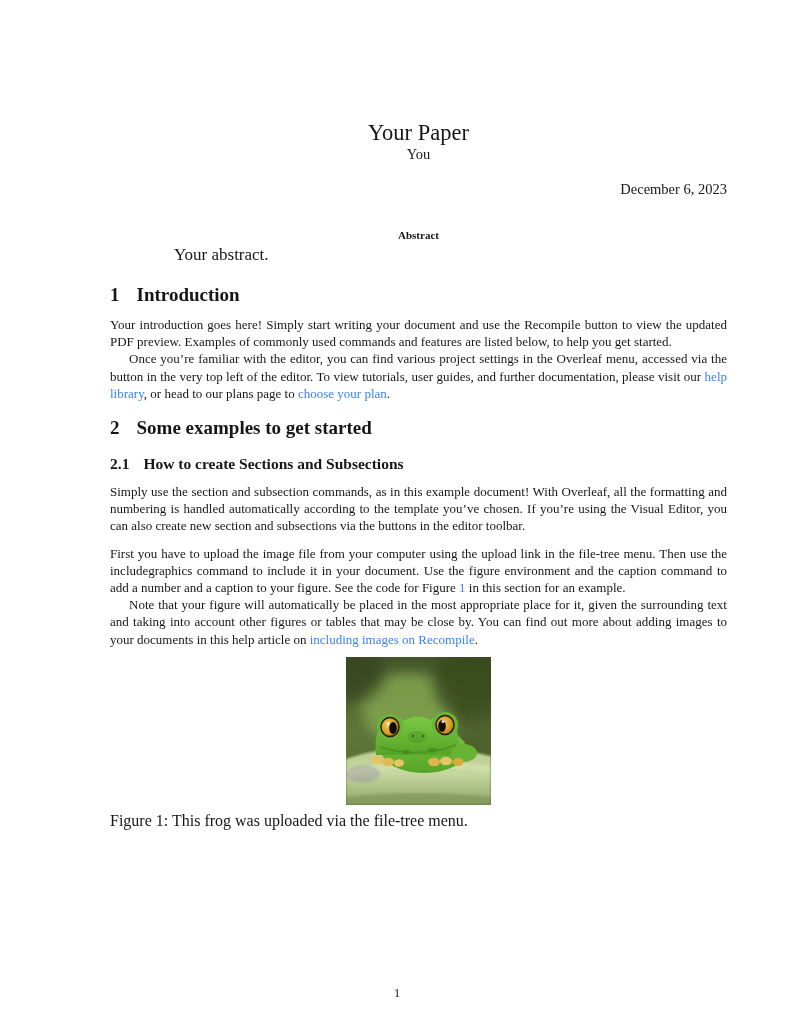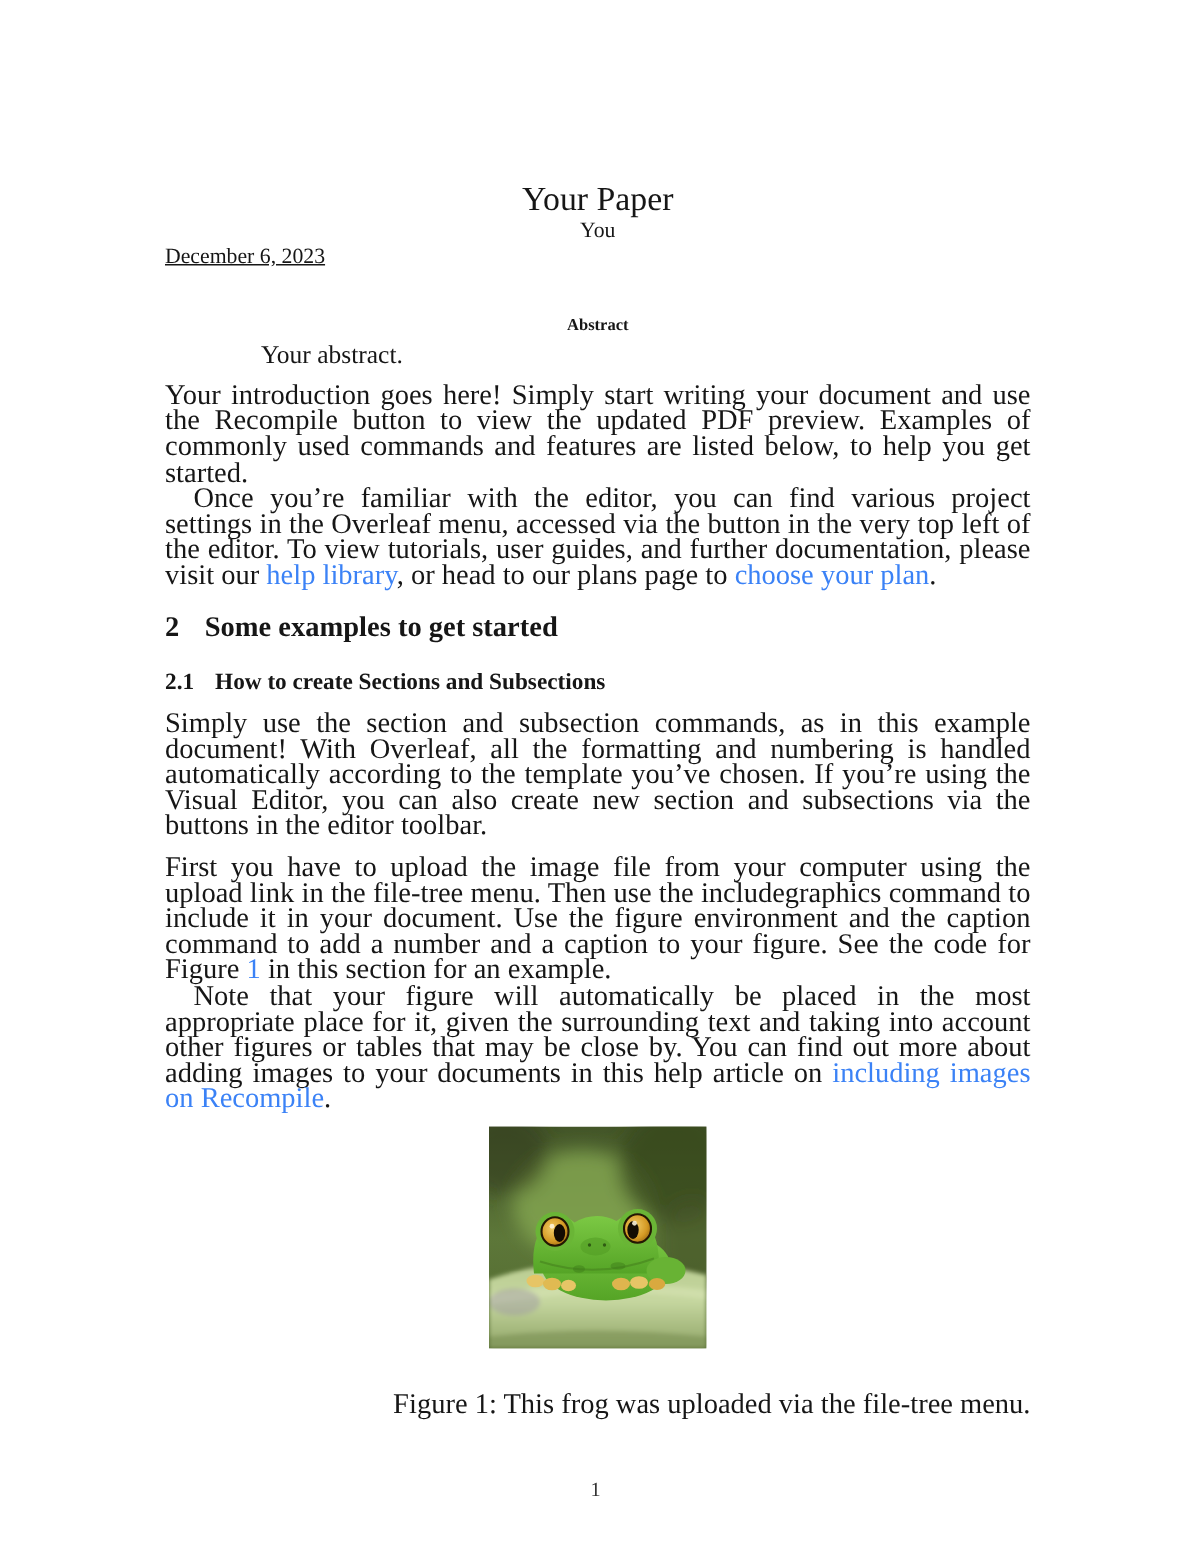--- a/index.html
+++ b/index.html
@@ -4,62 +4,63 @@
 <style>
   html,body { margin:0; padding:0; background:#ffffff; }
   .page {
     position:relative;
     width:794px; height:1028px;
     background:#ffffff;
     font-family:"Liberation Serif","DejaVu Serif",serif;
     color:#161616;
     overflow:hidden;
   }
-  .content { padding:119px 107px 0 110px; }
+  .content { padding:119px 67px 0 110px; }
 
   .title { text-align:center; font-size:22.5px; line-height:27px; font-weight:normal; margin:0; }
   .author { text-align:center; font-size:14.5px; }
-  .date   { text-align:left; font-size:14.5px; margin-top:0;text-decoration:underline; }
+  .date   { text-align:right; font-size:14.5px; margin-top:18px; }
 
   .abstract-heading { text-align:center; font-weight:bold; font-size:11px; margin-top:31px; }
   .abstract-text { font-size:17px; line-height:17px; margin:5px 45px 0 45px; text-indent:19px; }
 
   .sec-h { font-size:19px; line-height:23px; font-weight:bold; margin:20px 0 0 0; }
   .sec-h .secnum { display:inline-block; margin-right:17px; }
   .subsec-h { font-size:15.5px; line-height:19px; font-weight:bold; margin:15px 0 0 0; }
   .subsec-h .secnum { display:inline-block; margin-right:14px; }
 
-  p.body { font-size:19px; line-height:17.2px; text-align:justify; margin:0; }
+  p.body { font-size:13px; line-height:17.2px; text-align:justify; margin:0; }
   p.body.first { margin-top:10px; }
   p.body.indent { text-indent:19px; }
 
   .link { color:#3b82f6; text-decoration:none; cursor:pointer; }
 
   .figure-block { text-align:center; margin-top:9px; }
   .figure-block svg { display:block; margin:0 auto; }
-  .figure-caption { text-align:right; font-size:19px; margin-top:27px; }
+  .figure-caption { text-align:left; font-size:16px; margin-top:7px; }
 
   .page-number {
     position:absolute; left:0; right:0; bottom:27px;
     text-align:center; font-size:13.5px; color:#333;
   }
 </style>
 </head>
 <body>
 
 <div class="page">
   <div class="content">
 
     <h1 class="title">Your Paper</h1>
     <div class="author">You</div>
     <div class="date">December 6, 2023</div>
 
     <div class="abstract-heading">Abstract</div>
     <div class="abstract-text">Your abstract.</div>
 
+    <h2 class="sec-h"><span class="secnum">1</span><span>Introduction</span></h2>
 
     <p class="body first">Your introduction goes here! Simply start writing your document and use the Recompile button to view the updated PDF preview. Examples of commonly used commands and features are listed below, to help you get started.</p>
     <p class="body indent"><span>Once you’re familiar with the editor, you can find various project settings in the Overleaf menu, accessed via the button in the very top left of the editor. To view tutorials, user guides, and further documentation, please visit our </span><a class="link">help library</a><span>, or head to our plans page to </span><a class="link">choose your plan</a><span>.</span></p>
 
     <h2 class="sec-h" style="margin-top:14px;"><span class="secnum">2</span><span>Some examples to get started</span></h2>
 
     <h3 class="subsec-h"><span class="secnum">2.1</span><span>How to create Sections and Subsections</span></h3>
     <p class="body first">Simply use the section and subsection commands, as in this example document! With Overleaf, all the formatting and numbering is handled automatically according to the template you’ve chosen. If you’re using the Visual Editor, you can also create new section and subsections via the buttons in the editor toolbar.</p>
 
 

